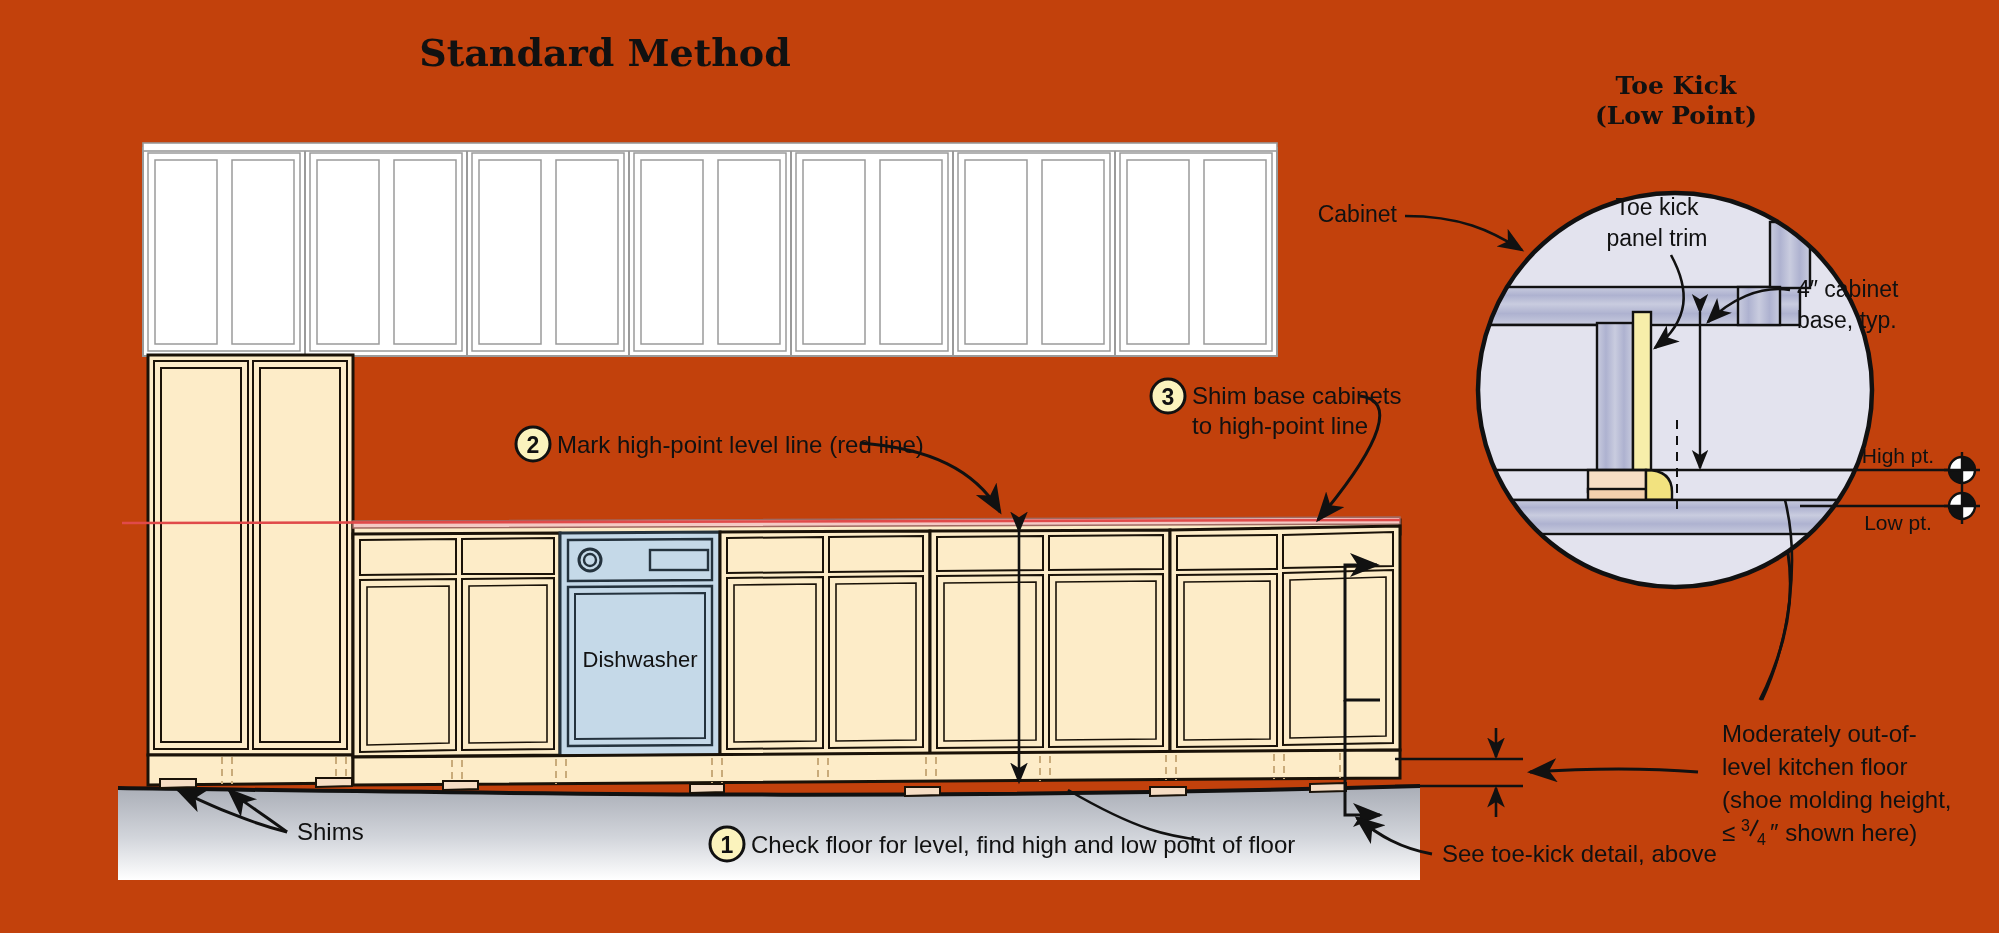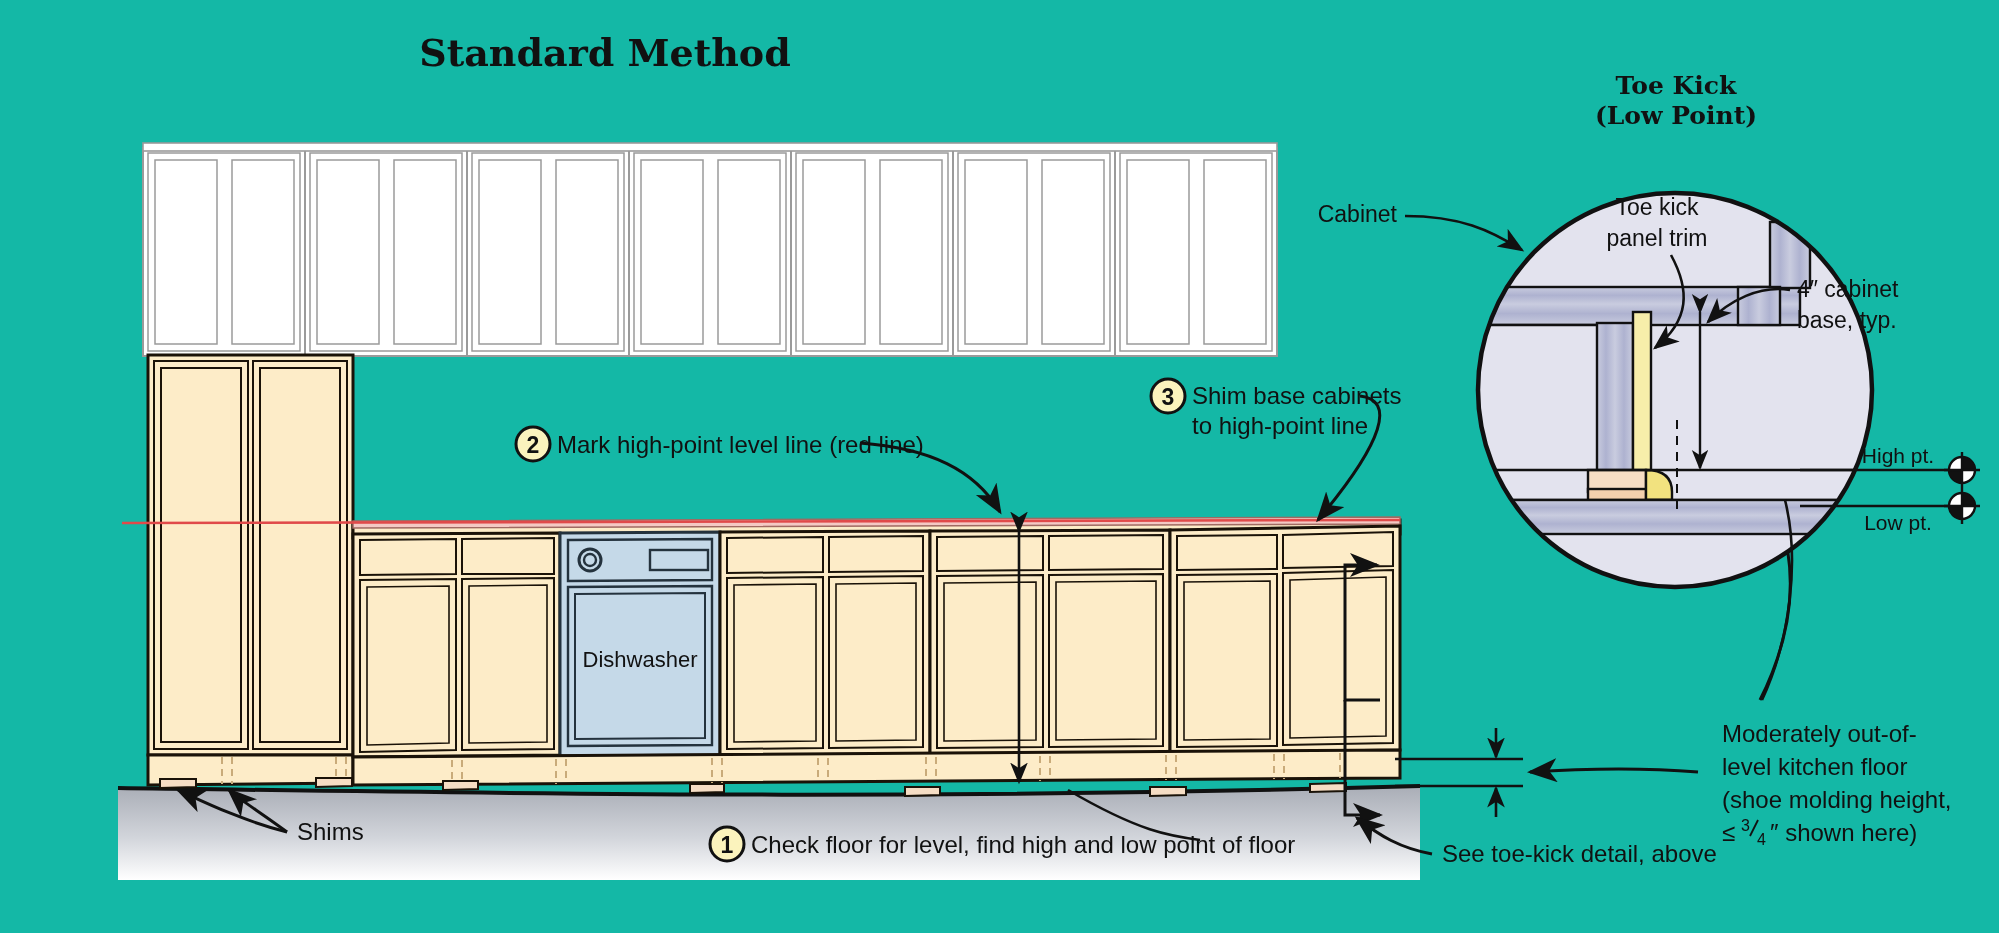--- a/index.html
+++ b/index.html
@@ -1,18 +1,18 @@
 <!DOCTYPE html>
 <html><head>
 <meta charset="utf-8">
 <style>
   html,body{margin:0;padding:0;background:#ffffff;}
   body{width:1999px;height:933px;overflow:hidden;
        font-family:"Liberation Sans","DejaVu Sans",sans-serif;}
-  #stage{position:relative;width:1999px;height:933px;background:#14b8a6;}
+  #stage{position:relative;width:1999px;height:933px;background:#c2410c;}
   svg{display:block;}
   .ttl{font-family:"DejaVu Serif","Liberation Serif",serif;font-weight:700;}
   .lbl{font-family:"Liberation Sans","DejaVu Sans",sans-serif;fill:#111;}
   .cal{font-family:"Liberation Sans","DejaVu Sans",sans-serif;font-weight:700;fill:#111;}
 </style>
 </head>
 <body>
 
 <div id="stage">
 <svg width="1999" height="933" viewBox="0 0 1999 933" xmlns="http://www.w3.org/2000/svg">

